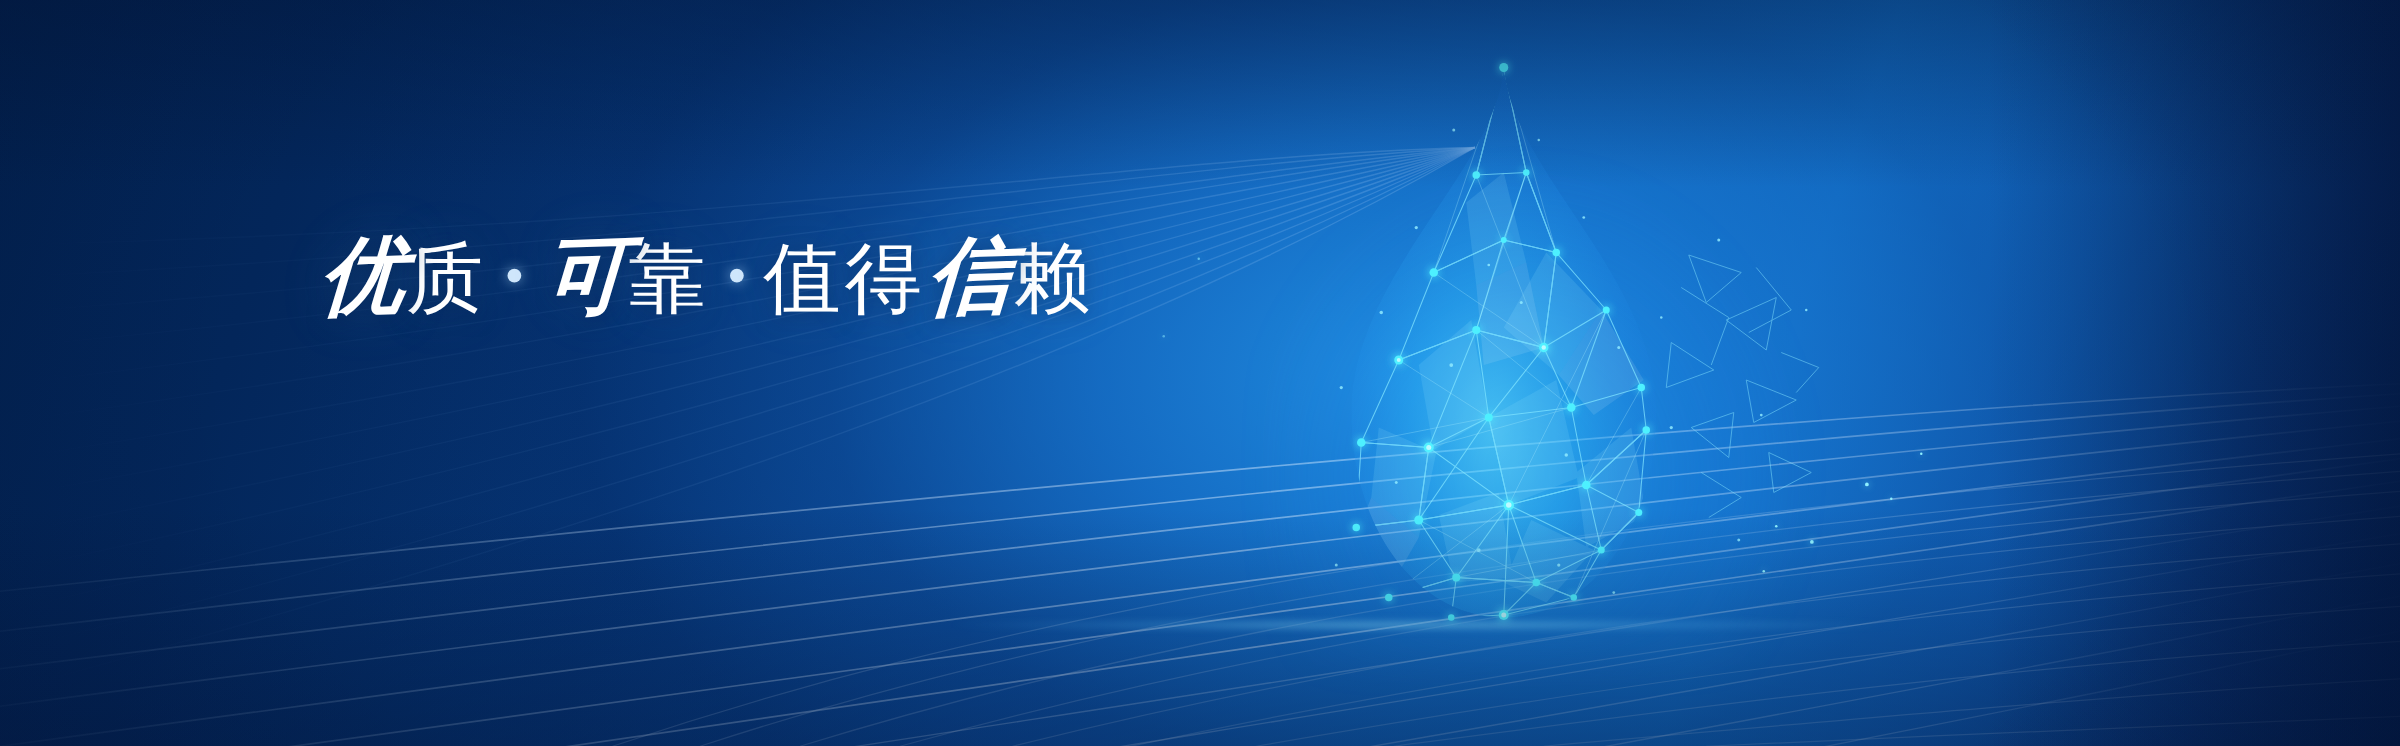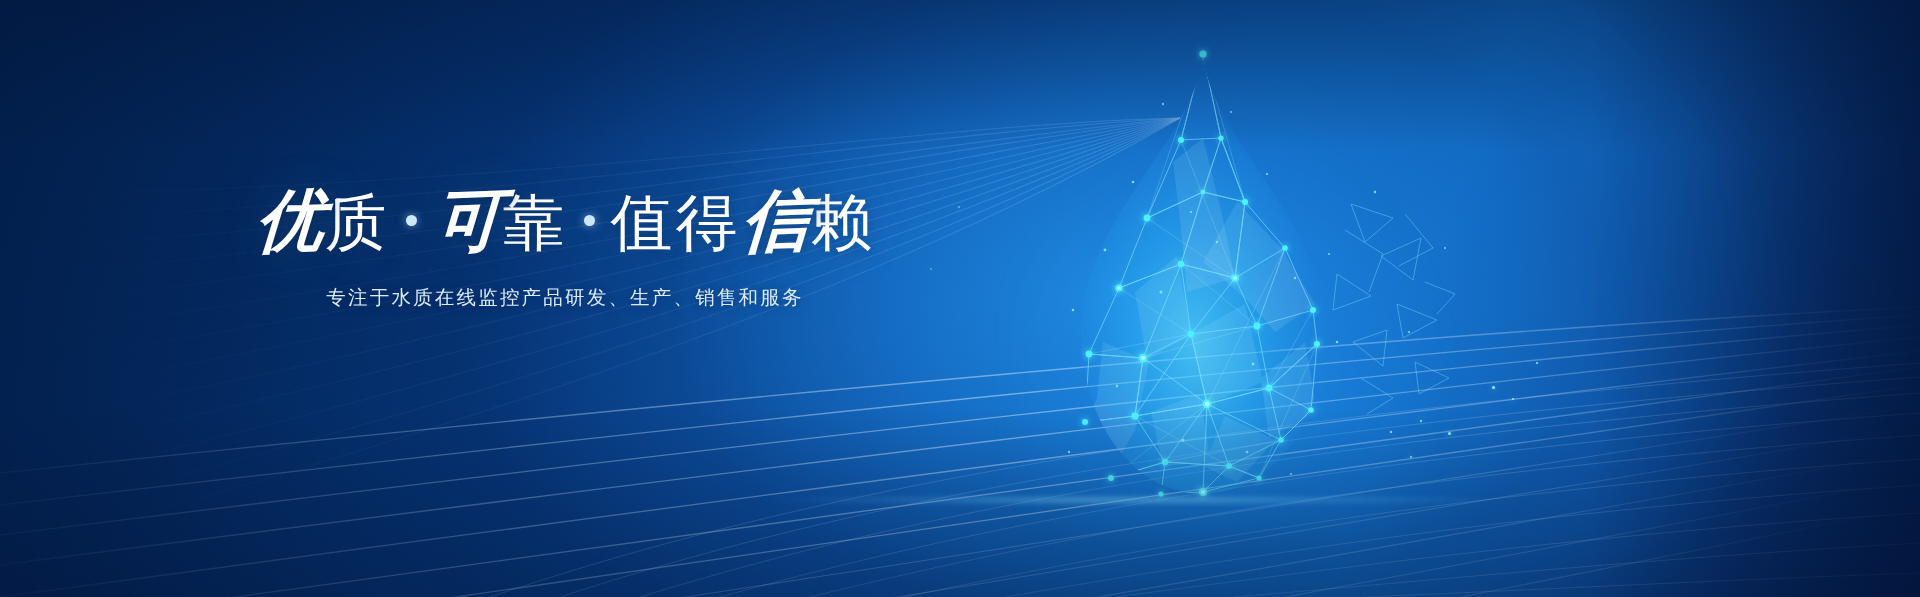--- a/index.html
+++ b/index.html
@@ -425,16 +425,15 @@
 
   <div class="bg-topfade"></div>
   <div class="bg-bottomfade"></div>
   <div class="bg-rightfade"></div>
   <div class="bg-vignette"></div>
 
   <div class="copy">
     <h1 class="headline">
       <span class="brush">优</span><span class="plain">质</span><span class="dot"></span><span class="brush">可</span><span class="plain">靠</span><span class="dot"></span><span class="plain">值得</span><span class="brush">信</span><span class="plain">赖</span>
     </h1>
-    <p class="subline">专注于水质在线监控产品研发、生产、销售和服务</p>
   </div>
 
 </div>
 
 </body></html>

